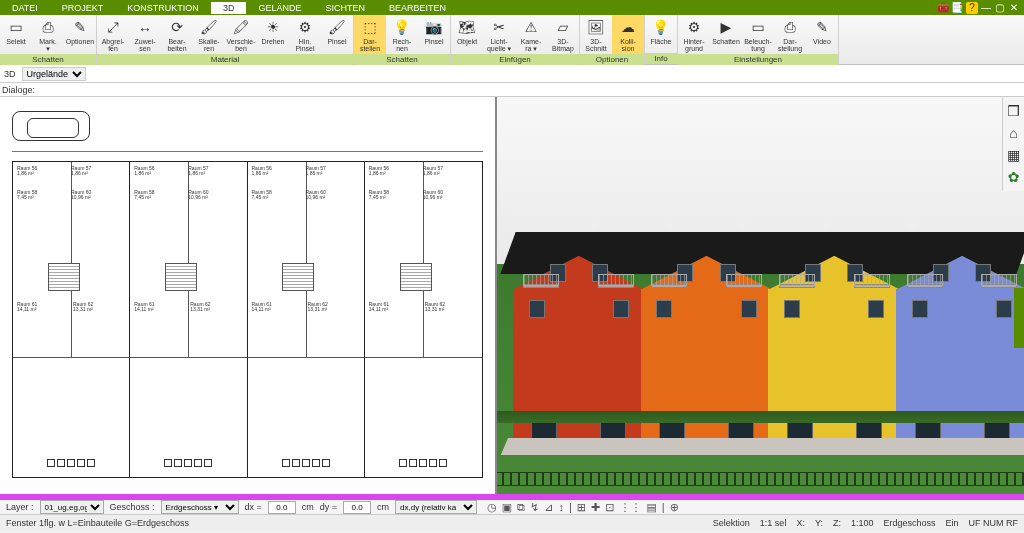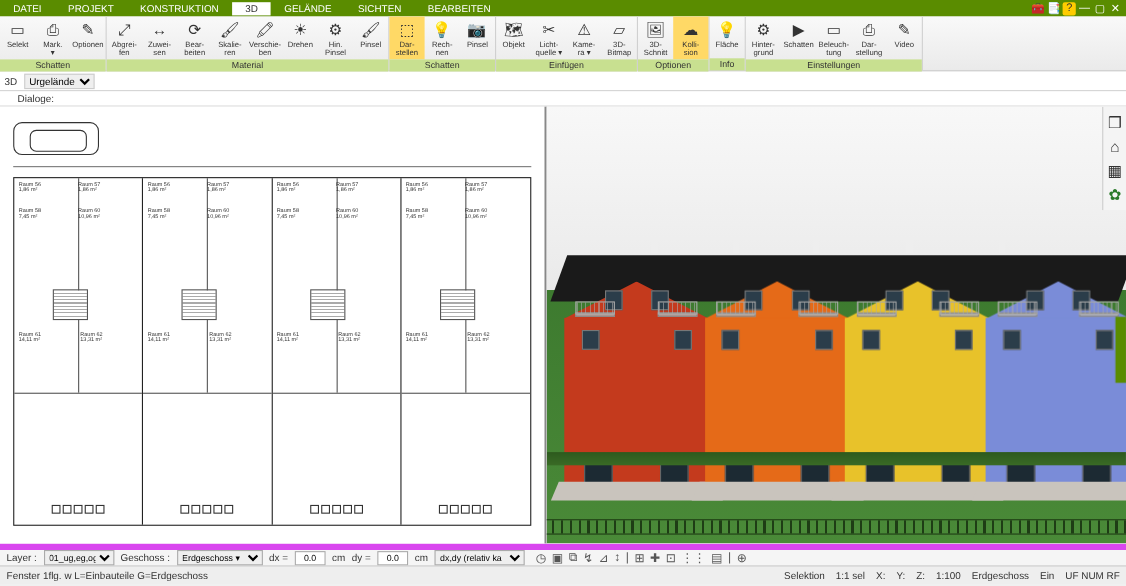--- a/index.html
+++ b/index.html
@@ -17,21 +17,21 @@
 .ribbon-group { border-right: 1px solid #d0d0d0; display: flex; flex-direction: column; }
 .ribbon-group-items { display: flex; flex: 1; }
 .ribbon-btn { width: 32px; display: flex; flex-direction: column; align-items: center; justify-content: flex-start; padding: 2px 0; cursor: pointer; font-size: 7px; text-align: center; line-height: 1; }
 .ribbon-btn.highlight { background: #ffd966; }
 .ribbon-btn .ico { width: 20px; height: 20px; margin-bottom: 1px; display: flex; align-items: center; justify-content: center; font-size: 14px; }
 .ribbon-group-label { height: 11px; background: #c8e090; text-align: center; font-size: 8px; line-height: 11px; color: #333; }
 
 
 .subbar { height: 18px; background: #fff; border-bottom: 1px solid #ccc; display: flex; align-items: center; font-size: 9px; padding-left: 4px; }
 .subbar select { font-size: 9px; border: 1px solid #ccc; height: 14px; }
-.dialoge { height: 14px; background: #fff; border-bottom: 1px solid #ccc; font-size: 9px; padding-left: 16px; line-height: 14px; }
+.dialoge { height: 14px; background: #fff; border-bottom: 1px solid #ccc; font-size: 9px; padding-left: 2px; line-height: 14px; }
 
 
 .main { height: 397px; display: flex; background: #fff; position: relative; }
 .pane-left { width: 497px; border-right: 2px solid #888; position: relative; background: #fff; overflow: hidden; }
 .pane-right { flex: 1; position: relative; background: #fff; overflow: hidden; }
 
 
 .plan { position: absolute; inset: 4px; }
 .car { position: absolute; top: 10px; left: 8px; width: 78px; height: 30px; border: 1px solid #333; border-radius: 8px; }
 .car::before { content: ""; position: absolute; top: 6px; left: 14px; width: 50px; height: 18px; border: 1px solid #333; border-radius: 6px; }

